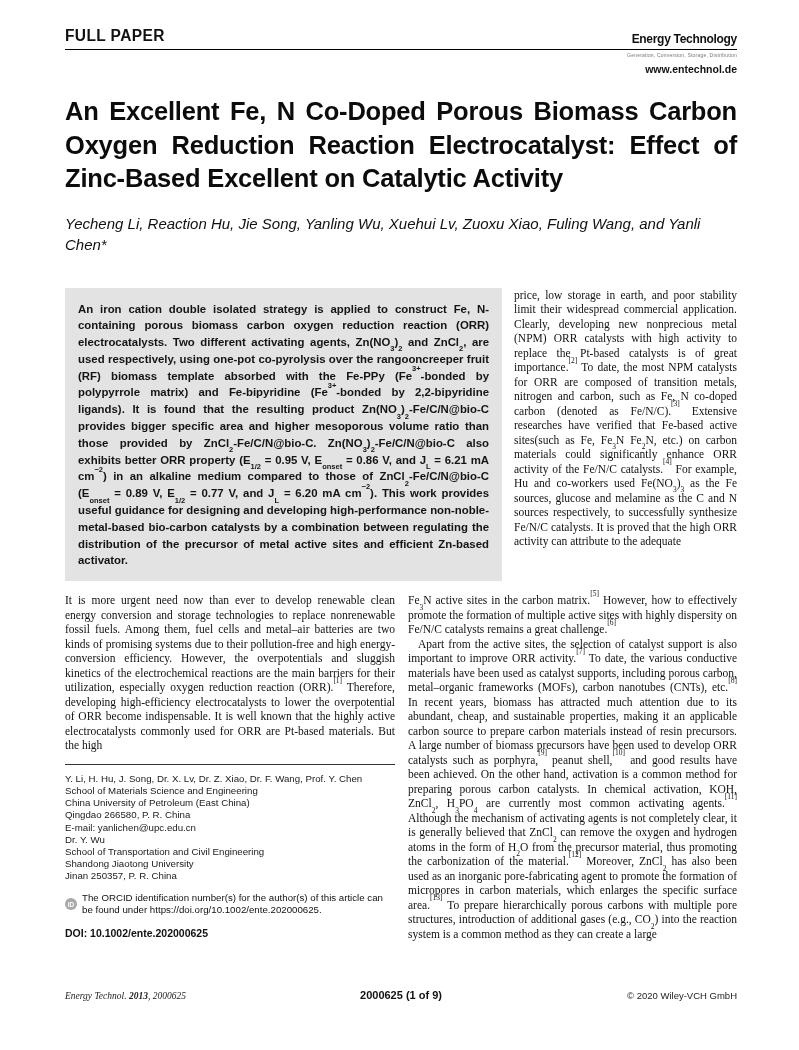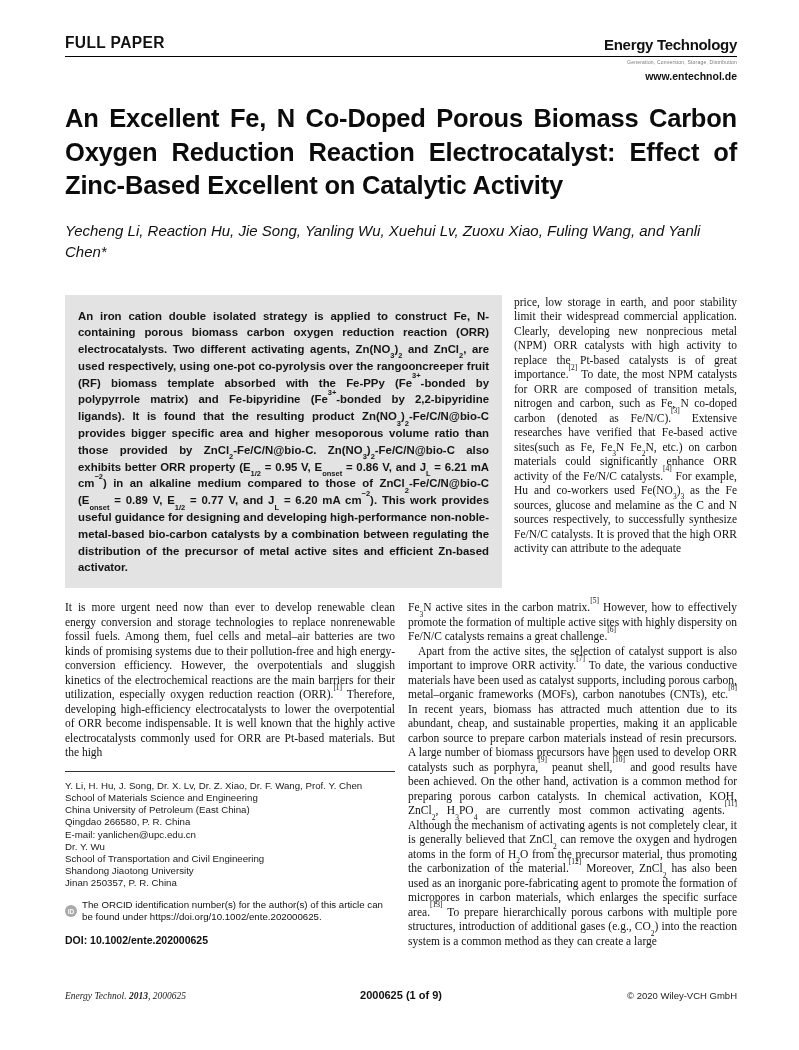--- a/index.html
+++ b/index.html
@@ -6,26 +6,26 @@
   html,body { background:#ffffff; }
   .page {
     position:relative; width:799px; height:1050px; background:#ffffff;
     overflow:hidden; color:#111;
     font-family:"Liberation Serif", serif;
   }
   .content { position:absolute; left:65px; top:0; width:672px; }
 
   
   .masthead { display:flex; justify-content:space-between; align-items:flex-end;
-              margin-top:34px; padding-bottom:4px; border-bottom:1.5px solid #000; }
+              margin-top:27px; padding-bottom:4px; border-bottom:1.5px solid #000; }
   .category { font-family:"Liberation Sans", sans-serif; font-weight:700;
               font-size:16px; letter-spacing:.4px; transform:scaleX(.97);
               transform-origin:left; }
   .journal-name { font-family:"Liberation Sans", sans-serif; font-weight:700;
-                  font-size:15px; letter-spacing:-.3px; line-height:1; }
+                  font-size:12px; letter-spacing:-.3px; line-height:1; }
   .journal-sub { text-align:right; }
   .journal-tagline { font-family:"Liberation Sans", sans-serif; font-size:5px;
                      color:#777; text-align:right; margin-top:2px; letter-spacing:.2px; }
   .website { font-family:"Liberation Sans", sans-serif; font-weight:700;
              font-size:10.5px; text-align:right; margin-top:5px; }
 
   
   .title { font-family:"Liberation Sans", sans-serif; font-weight:700;
            font-size:25.5px; line-height:33.5px; letter-spacing:-.2px;
            margin-top:20px; color:#0c0c0c; }

